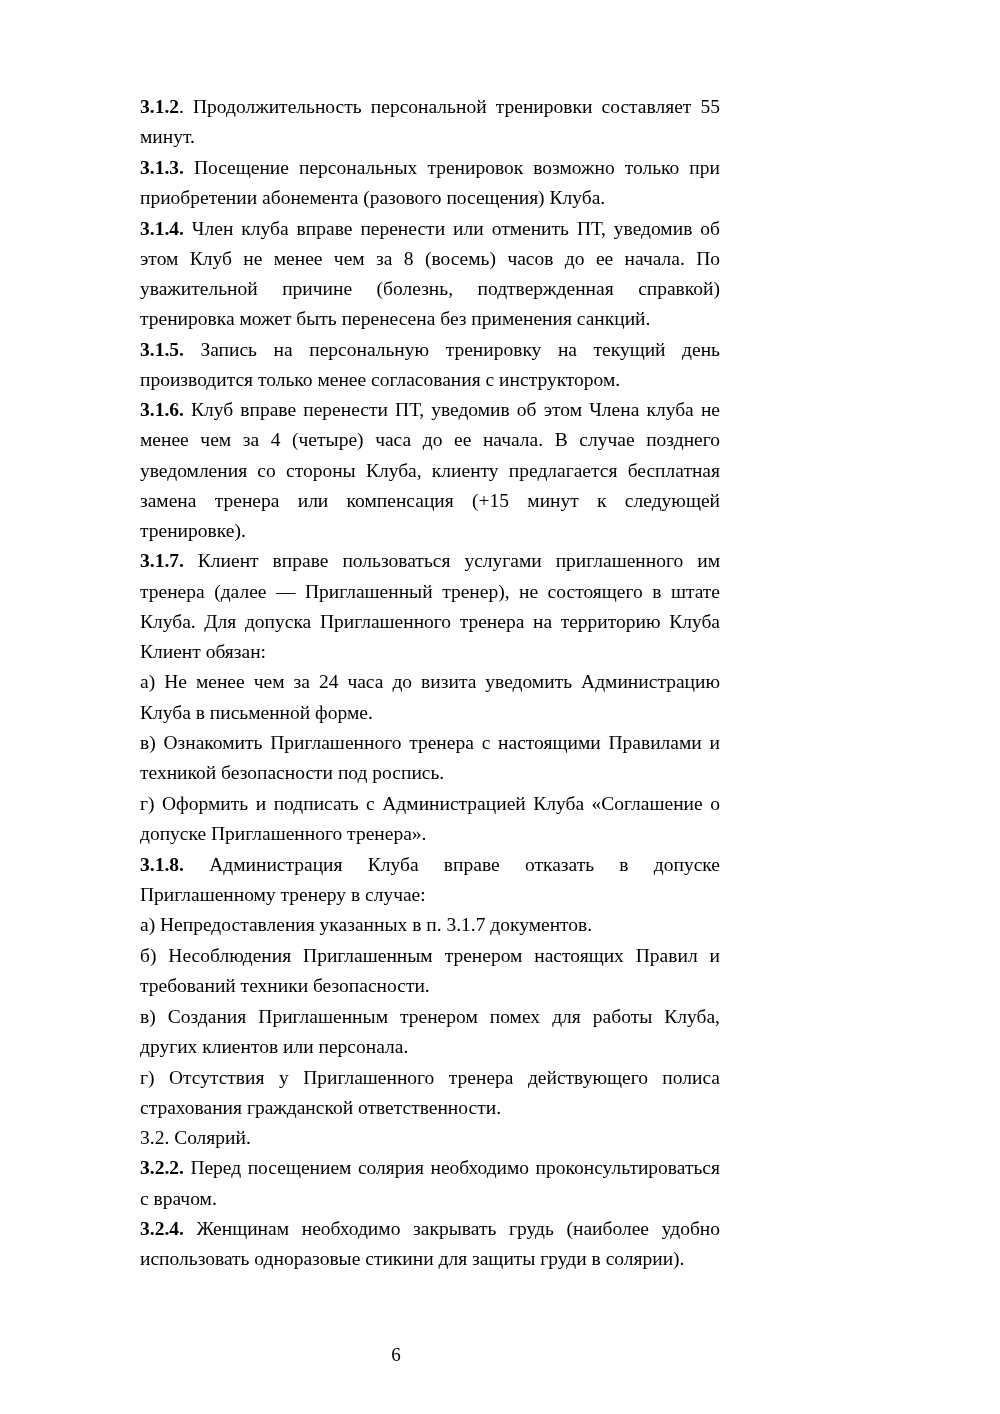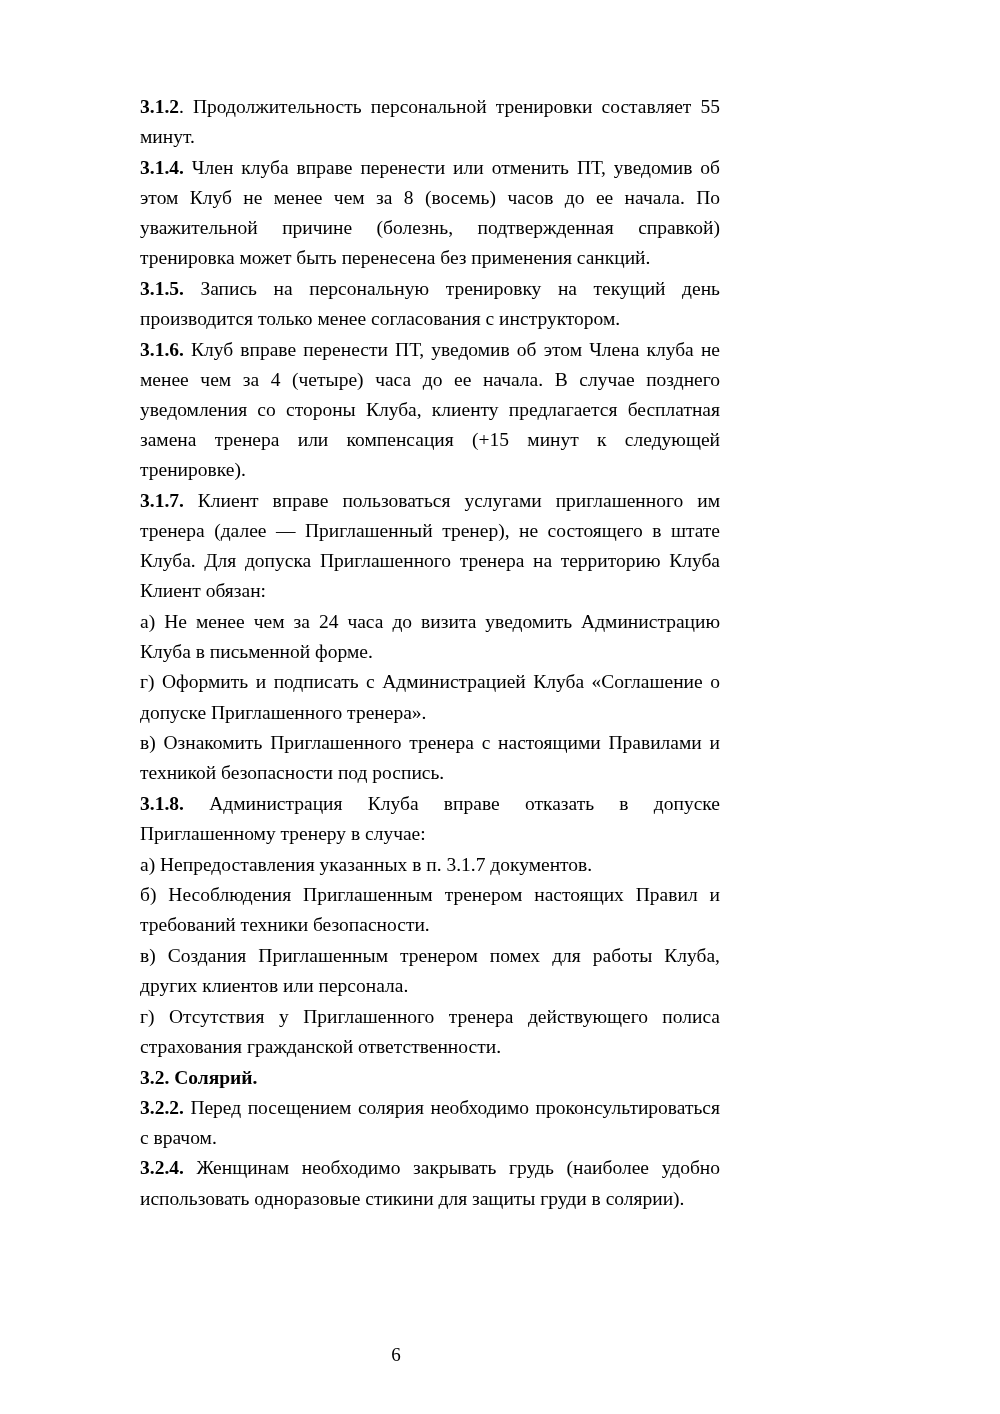--- a/index.html
+++ b/index.html
@@ -28,21 +28,21 @@
   }
   .para {
     margin: 0 0 0.5px 0;
     text-align: justify;
     text-justify: inter-word;
   }
   .num {
     font-weight: bold;
   }
   .heading {
-    font-weight: bold;
+    font-weight: normal;
     margin: 0;
     text-align: left;
   }
   .pagenum {
     position: absolute;
     left: 0;
     right: 0;
     bottom: 48px;
     text-align: center;
     font-size: 19px;
@@ -50,35 +50,36 @@
   
 </style>
 </head>
 <body>
 
 <div class="page">
   <div class="body-text">
 
     <p class="para"><span class="num">3.1.2</span><span>. Продолжительность персональной тренировки составляет 55 минут.</span></p>
 
+    <p class="para"><span class="num">3.1.3.</span><span> Посещение персональных тренировок возможно только при приобретении абонемента (разового посещения) Клуба.</span></p>
 
     <p class="para"><span class="num">3.1.4.</span><span>  Член клуба вправе перенести или отменить ПТ, уведомив об этом Клуб не менее чем за 8 (восемь) часов до ее начала. По уважительной причине (болезнь, подтвержденная справкой) тренировка может быть перенесена без применения санкций.</span></p>
 
     <p class="para"><span class="num">3.1.5.</span><span> Запись на персональную тренировку на текущий день производится только менее согласования с инструктором.</span></p>
 
     <p class="para"><span class="num">3.1.6.</span><span> Клуб вправе перенести ПТ, уведомив об этом Члена клуба не менее чем за 4 (четыре) часа до ее начала. В случае позднего уведомления со стороны Клуба, клиенту предлагается бесплатная замена тренера или компенсация (+15 минут к следующей тренировке).</span></p>
 
     <p class="para"><span class="num">3.1.7.</span><span>  Клиент вправе пользоваться услугами приглашенного им тренера (далее — Приглашенный тренер), не состоящего в штате Клуба. Для допуска Приглашенного тренера на территорию Клуба Клиент обязан:</span></p>
 
     <p class="para"><span>а) Не менее чем за 24 часа до визита уведомить Администрацию Клуба в письменной форме.</span></p>
 
 
+    <p class="para"><span>в) Ознакомить Приглашенного тренера с настоящими Правилами и техникой безопасности под роспись.</span></p>
+
     <p class="para"><span>г) Оформить и подписать с Администрацией Клуба «Соглашение о допуске Приглашенного тренера».</span></p>
-
-    <p class="para"><span>в) Ознакомить Приглашенного тренера с настоящими Правилами и техникой безопасности под роспись.</span></p>
 
 
     <p class="para"><span class="num">3.1.8.</span><span> Администрация Клуба вправе отказать в допуске Приглашенному тренеру в случае:</span></p>
 
     <p class="para"><span>а) Непредоставления указанных в п. 3.1.7 документов.</span></p>
 
     <p class="para"><span>б) Несоблюдения Приглашенным тренером настоящих Правил и требований техники безопасности.</span></p>
 
     <p class="para"><span>в) Создания Приглашенным тренером помех для работы Клуба, других клиентов или персонала.</span></p>
 

